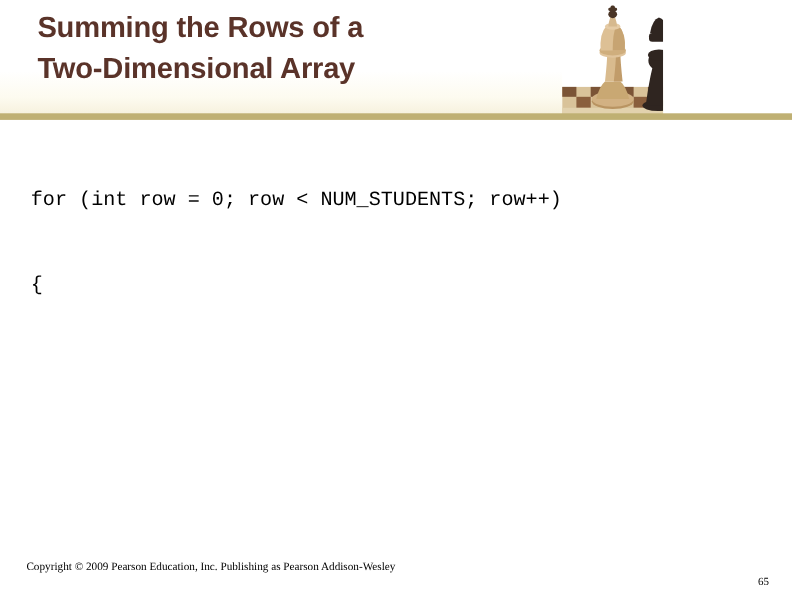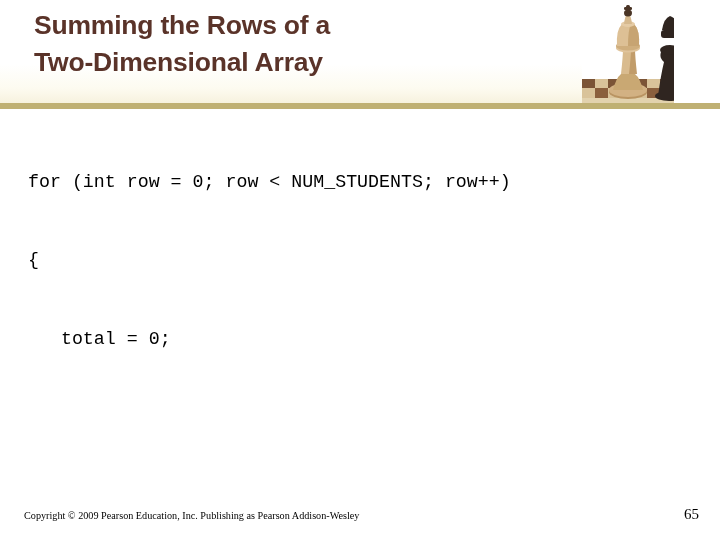--- a/index.html
+++ b/index.html
@@ -21,21 +21,21 @@
     left: 0; top: 0;
     width: 720px;
     height: 540px;
     background: #ffffff;
   }
 
   
   .header {
     position: absolute;
     left: 0; top: 0;
-    width: 674px;
+    width: 603px;
     height: 104px;
     background: linear-gradient(to bottom, #ffffff 0%, #ffffff 62%, #fdfbf0 85%, #f6f1dd 100%);
     overflow: hidden;
   }
   .slide-title {
     position: absolute;
     left: 34px;
     top: 7px;
     width: 600px;
     color: #5a3329;
@@ -100,24 +100,24 @@
     top: 4px;
     color: #000000;
     font-family: "Liberation Serif", serif;
     font-size: 10.2px;
     line-height: 13px;
     white-space: nowrap;
   }
   .page-number {
     position: absolute;
     right: 13px;
-    top: 3px;
+    top: 18px;
     color: #000000;
     font-family: "Liberation Serif", serif;
-    font-size: 15px;
+    font-size: 10px;
     line-height: 13px;
   }
 </style>
 </head>
 <body>
 
 <div class="slide">
 
   <div class="header">
 
@@ -173,21 +173,20 @@
         </g>
       </svg>
     </div>
   </div>
 
   <div class="rule"></div>
 
   <div class="code-body">
     <div class="code-line">for (int row = 0; row &lt; NUM_STUDENTS; row++)</div>
     <div class="code-line">{</div>
-    <div class="code-line">   total = 0;</div>
     
     
     
     
     
     
     
     
     
   </div>

